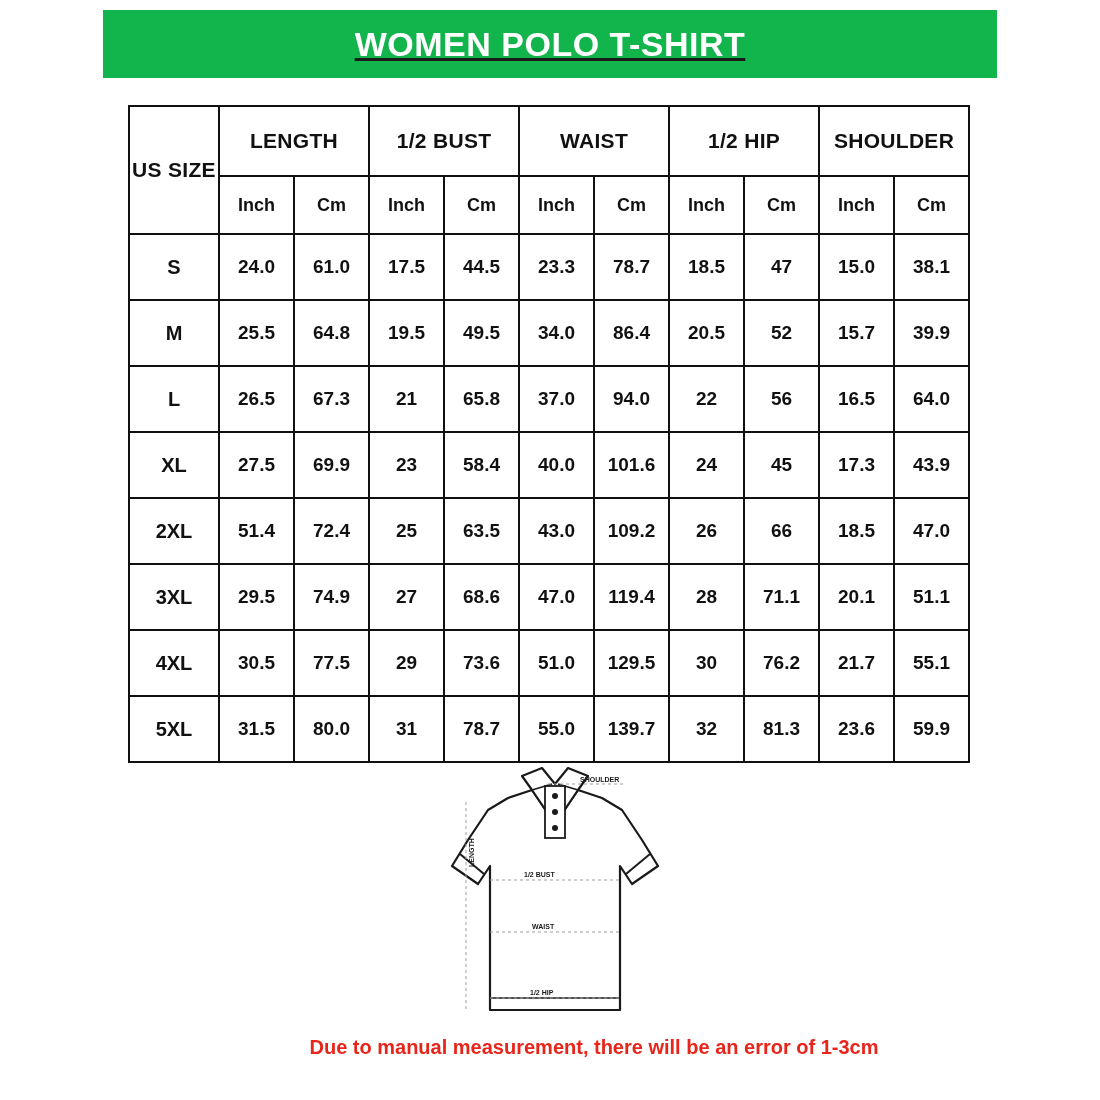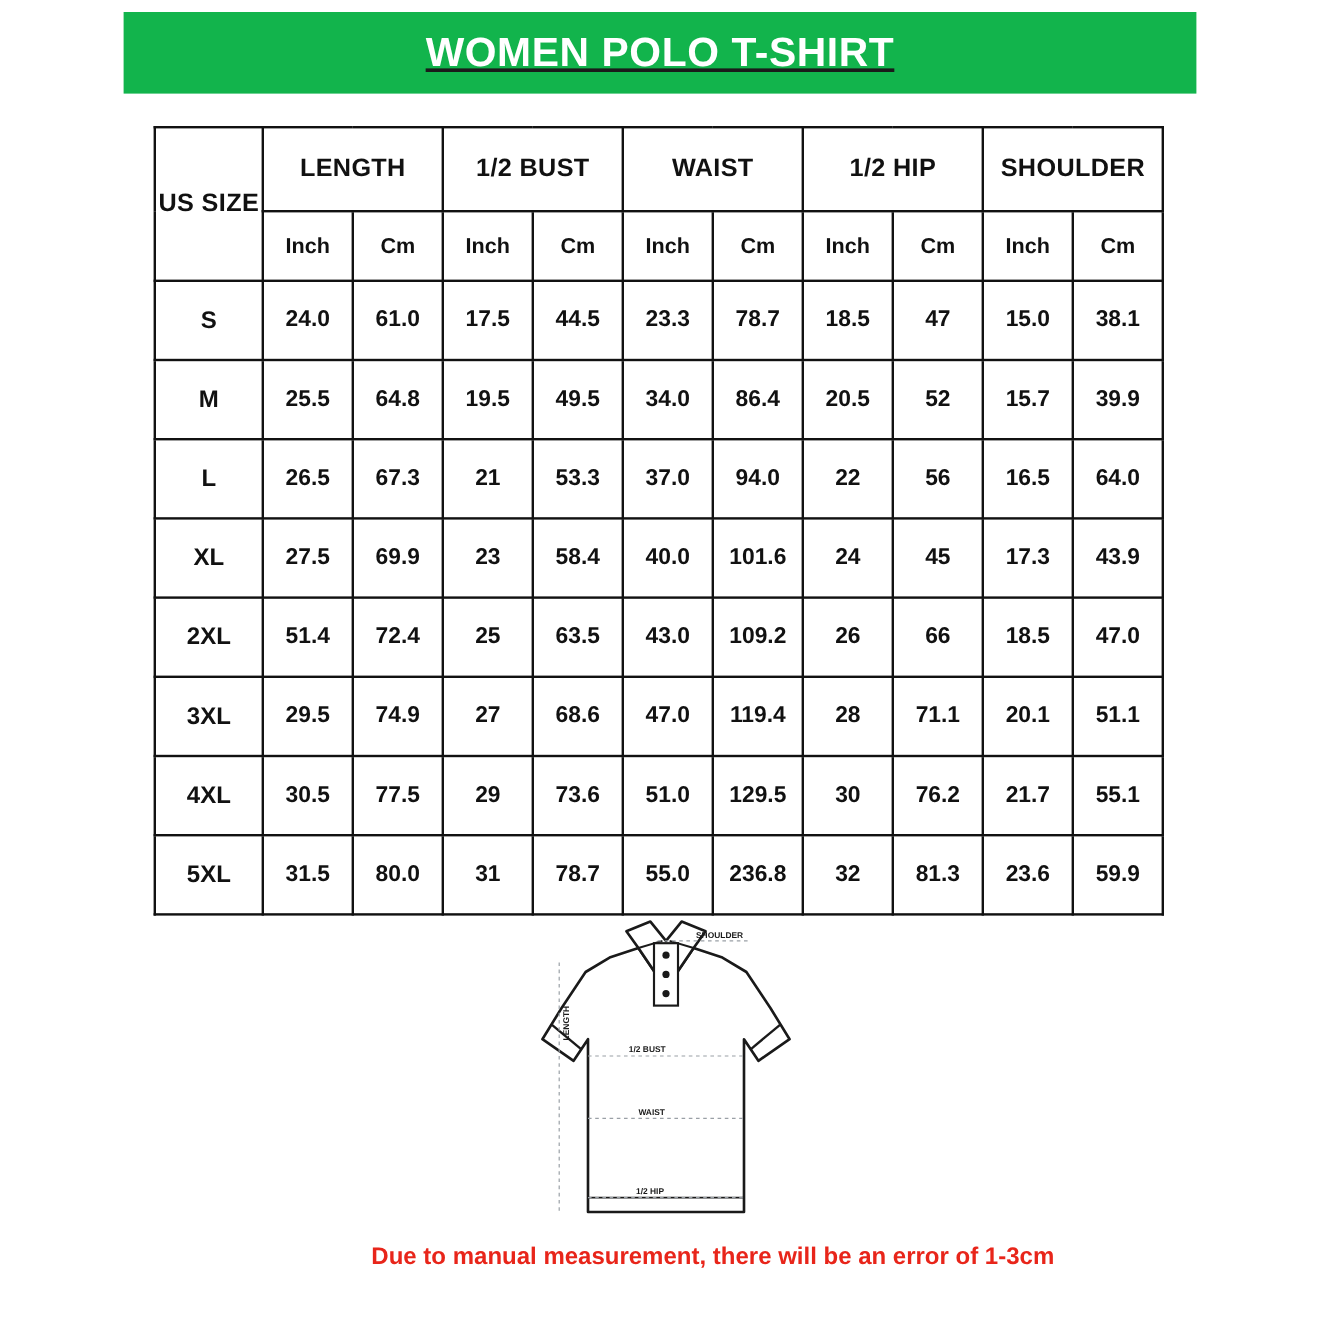--- a/index.html
+++ b/index.html
@@ -183,21 +183,21 @@
           <td>52</td>
           <td>15.7</td>
           <td>39.9</td>
         </tr>
 
         <tr class="data-row">
           <td class="size-cell">L</td>
           <td>26.5</td>
           <td>67.3</td>
           <td>21</td>
-          <td>53.3</td>
+          <td>65.8</td>
           <td>37.0</td>
           <td>94.0</td>
           <td>22</td>
           <td>56</td>
           <td>16.5</td>
           <td>64.0</td>
         </tr>
 
         <tr class="data-row">
           <td class="size-cell">XL</td>
@@ -255,21 +255,21 @@
           <td>55.1</td>
         </tr>
 
         <tr class="data-row">
           <td class="size-cell">5XL</td>
           <td>31.5</td>
           <td>80.0</td>
           <td>31</td>
           <td>78.7</td>
           <td>55.0</td>
-          <td>236.8</td>
+          <td>139.7</td>
           <td>32</td>
           <td>81.3</td>
           <td>23.6</td>
           <td>59.9</td>
         </tr>
       </tbody>
     </table>
   </div>
 
   <div class="diagram">

